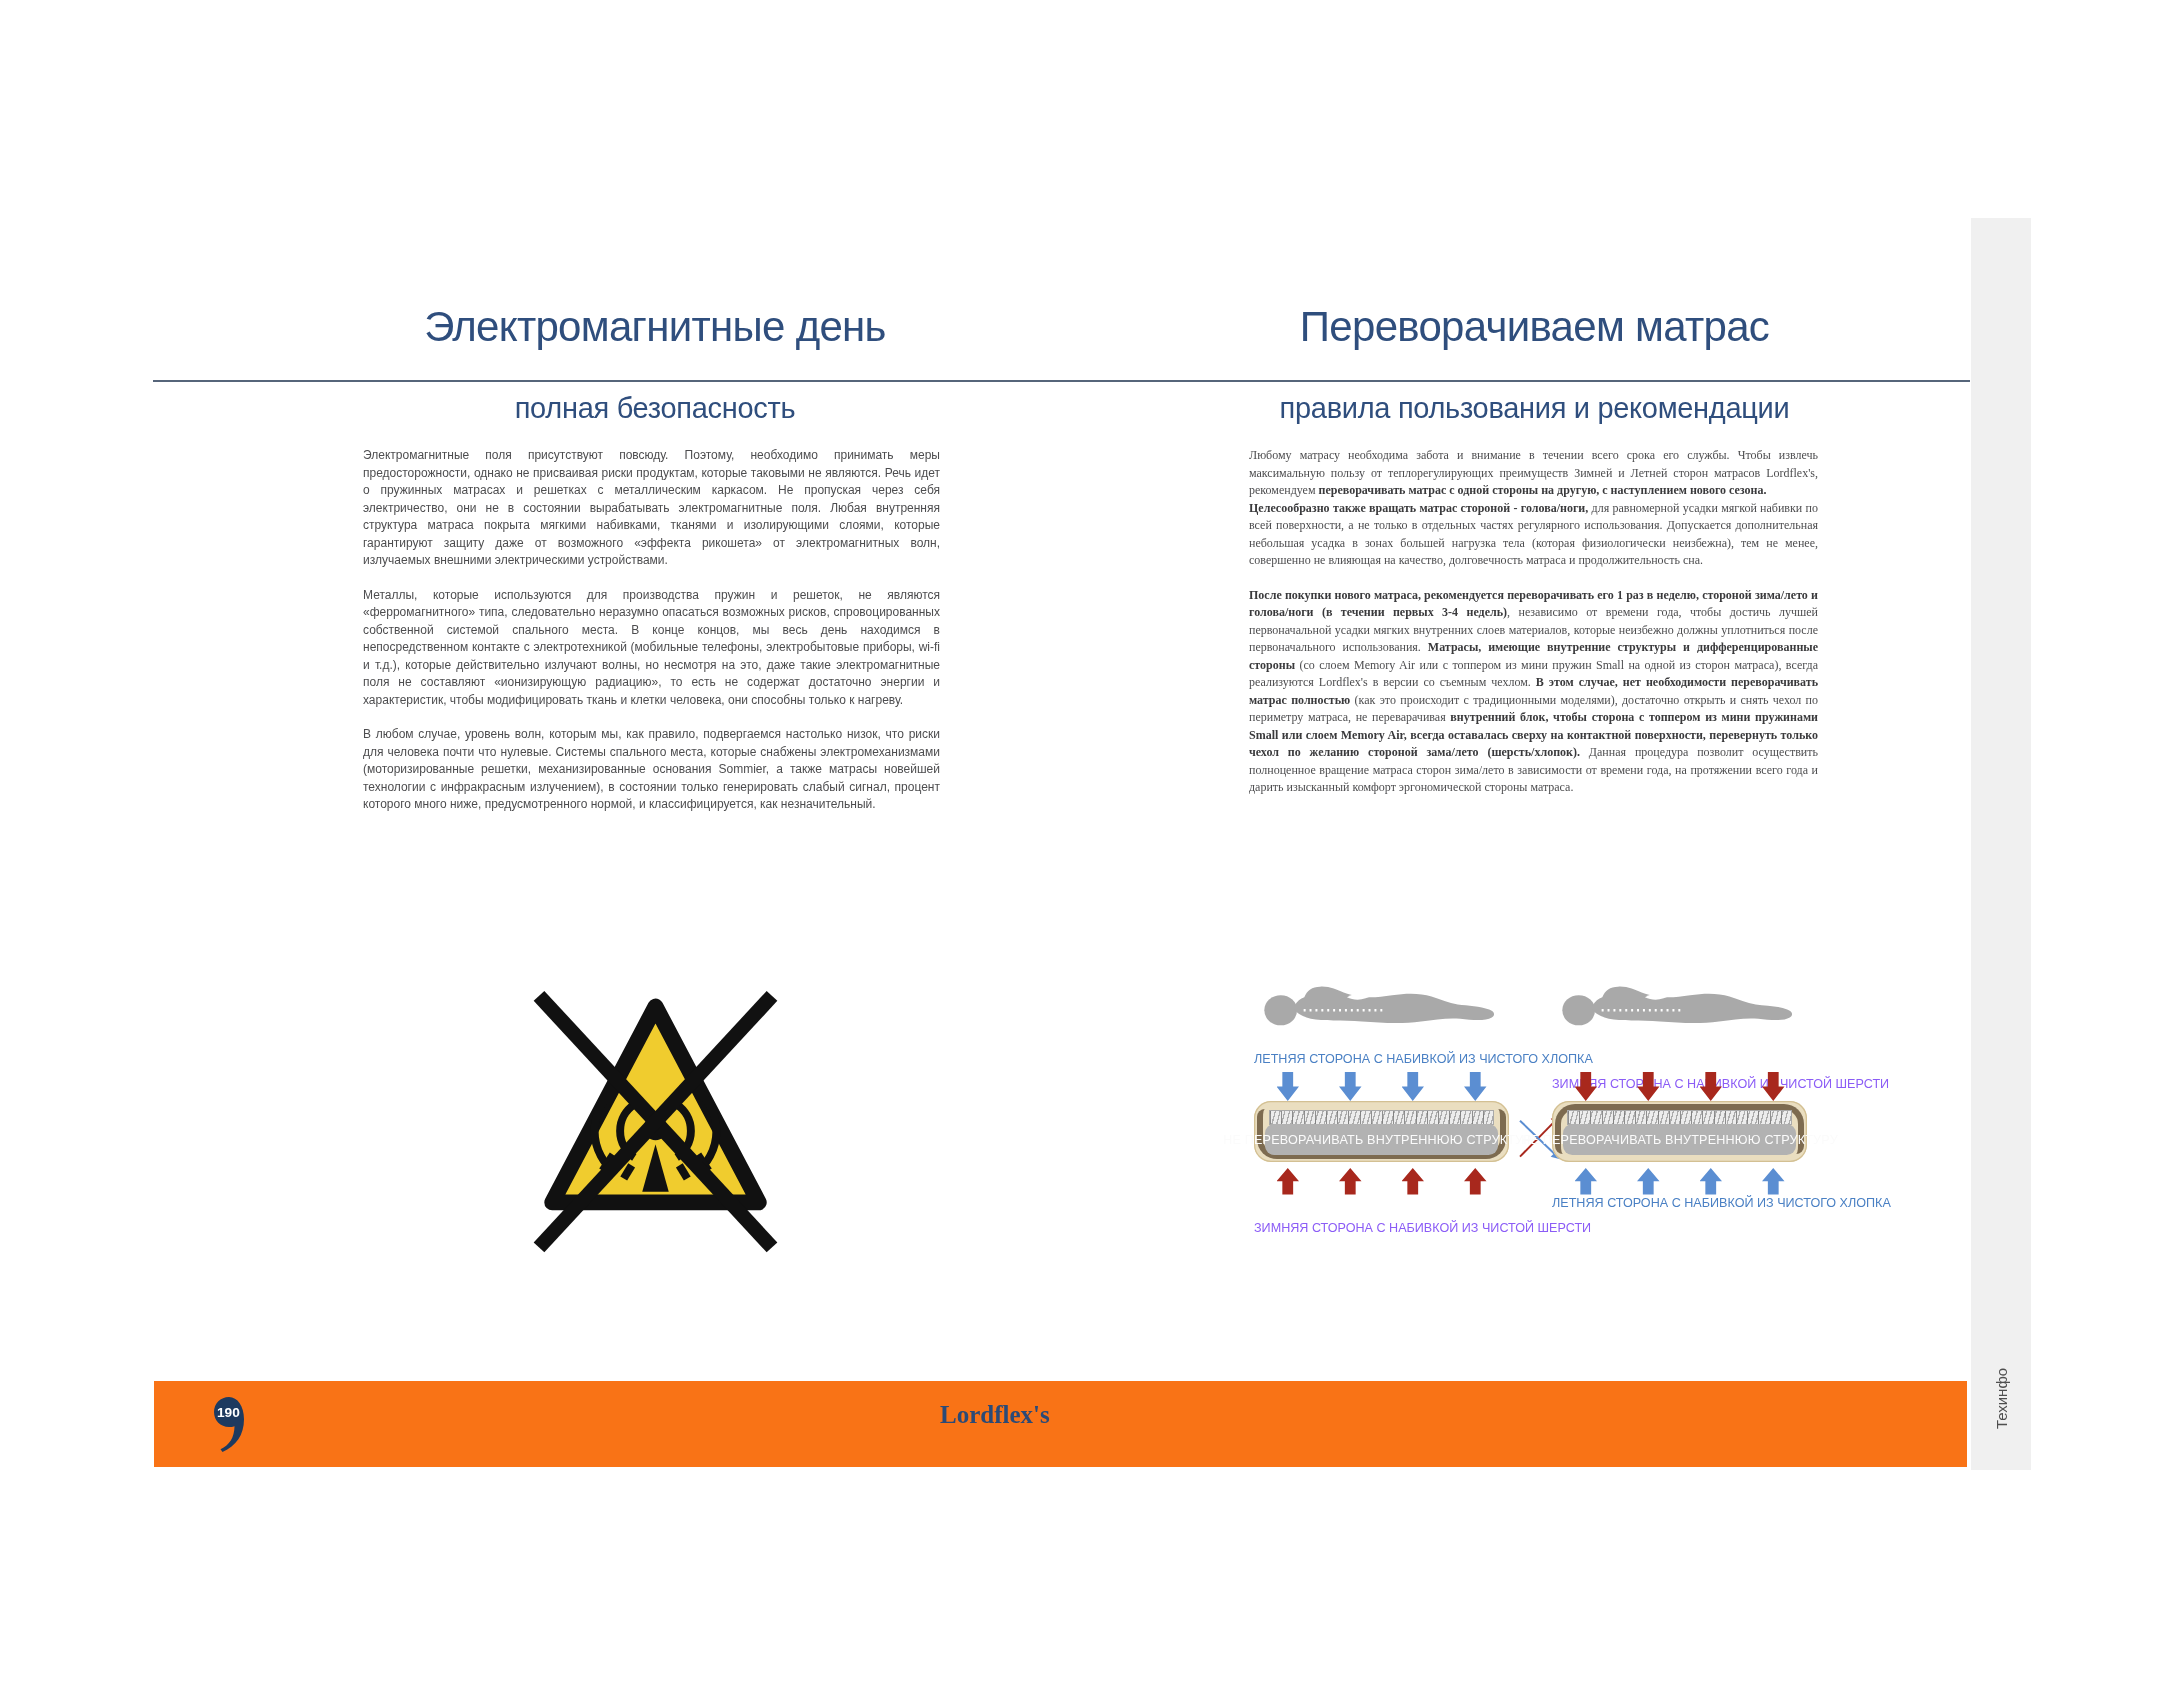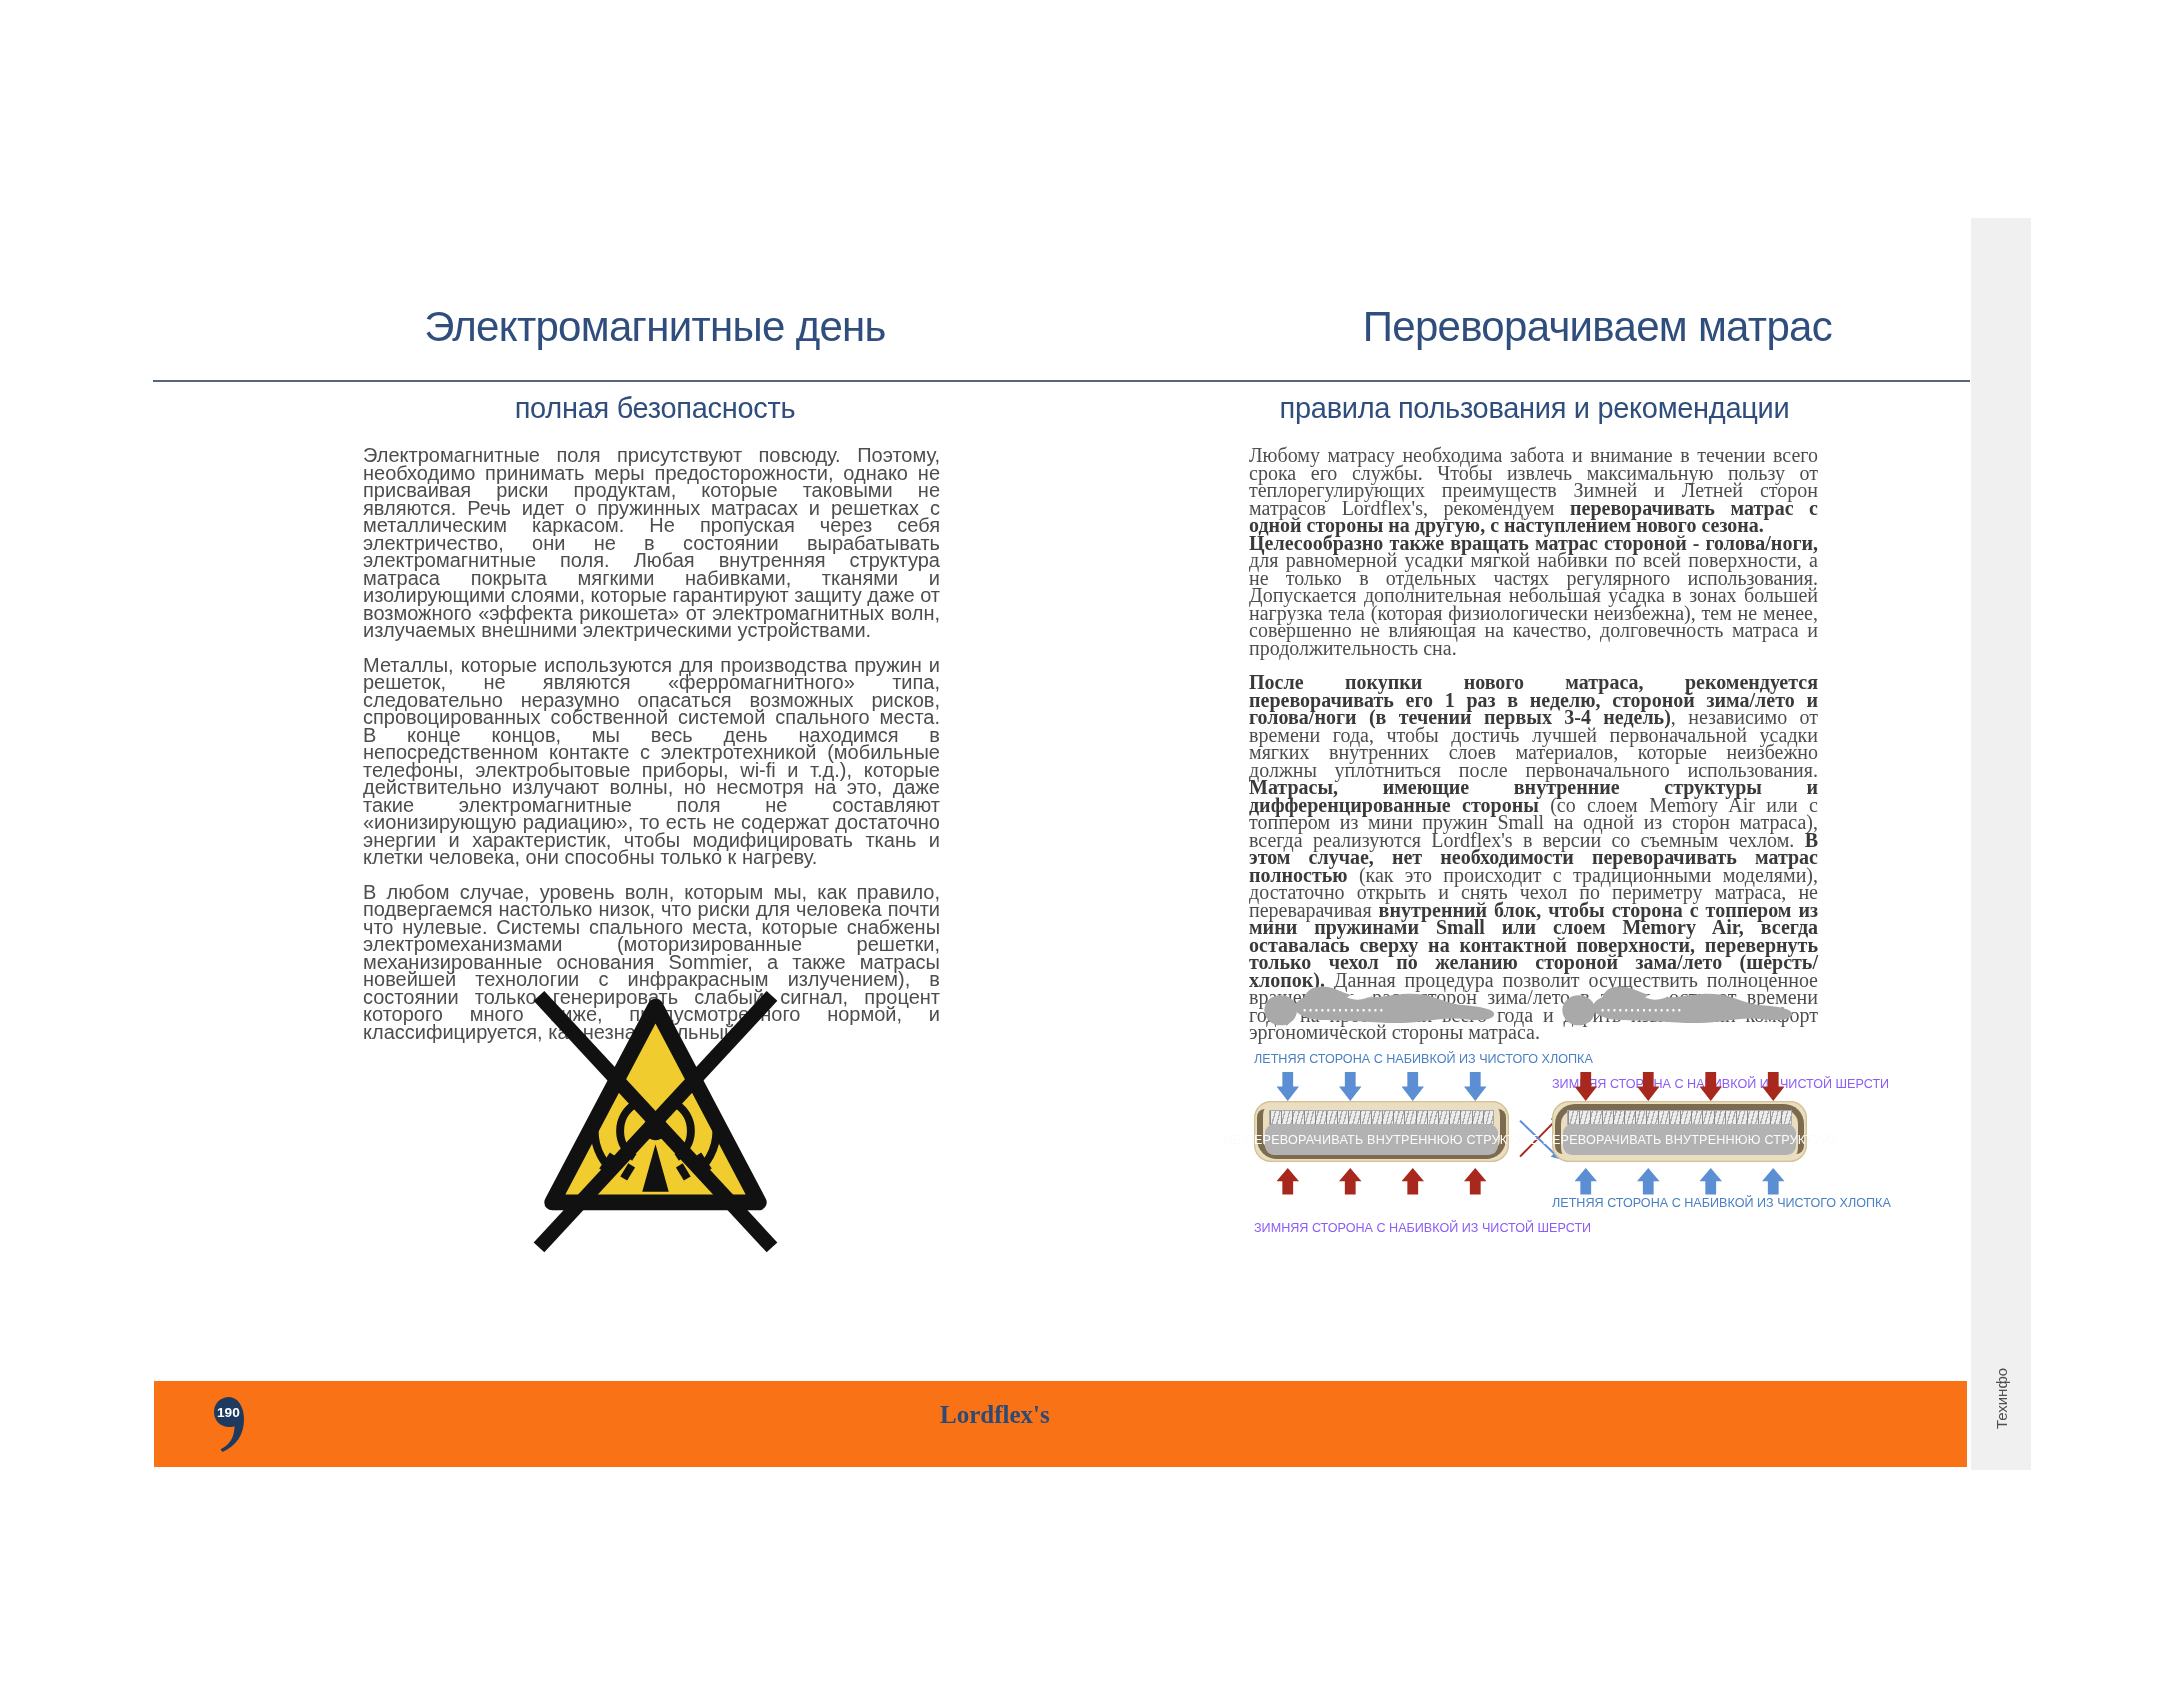--- a/index.html
+++ b/index.html
@@ -4,21 +4,21 @@
 <style>
   html,body{margin:0;padding:0;background:#ffffff;}
   .page{position:relative;width:2183px;height:1687px;background:#fff;overflow:hidden;
         font-family:"Liberation Sans",sans-serif;}
   .abs{position:absolute;}
   
   .rule{position:absolute;left:153px;top:380px;width:1817px;height:2px;background:#56657a;}
   .title{position:absolute;font-size:42px;font-weight:400;color:#2f4e7d;text-align:center;letter-spacing:-0.7px;}
   .subtitle{position:absolute;font-size:29px;font-weight:400;color:#2f4e7d;text-align:center;letter-spacing:-0.3px;}
   
-  .col{position:absolute;width:577px;font-size:20px;line-height:17.5px;color:#4d4d4f;text-align:justify;}
+  .col{position:absolute;width:577px;font-size:12px;line-height:17.5px;color:#4d4d4f;text-align:justify;}
   .col p{margin:0 0 17px 0;}
   .col .group{margin:0 8px 17px 0;font-family:Liberation Serif, serif;}
   .col .group p{margin:0;}
   .col b{color:#3a3a3c;}
   
   .diagram{position:absolute;width:255px;height:233px;}
   .sil{position:absolute;left:9.3px;top:0;width:236px;height:48px;}
   .dlabel{position:absolute;width:100%;text-align:center;font-size:12.6px;white-space:nowrap;letter-spacing:0;}
   .lbl-blue{color:#4a80c4;}
   .lbl-red{color:#8b5cf6;margin-top:25px;}
@@ -49,21 +49,21 @@
   .tab{position:absolute;left:1971px;top:218px;width:60px;height:1252px;background:#f0f0f0;}
   .tab span{position:absolute;bottom:63px;left:50%;transform:translateX(-50%) rotate(-90deg);
         font-size:15px;color:#4f4f4f;white-space:nowrap;}
 </style>
 </head>
 <body>
 
 <div class="page">
 
   <div class="title" style="left:291px;top:303px;width:728px;">Электромагнитные день</div>
-  <div class="title" style="left:1237px;top:303px;width:595px;text-align:right;">Переворачиваем матрас</div>
+  <div class="title" style="left:1237px;top:303px;width:595px;">Переворачиваем матрас</div>
   <div class="rule"></div>
   <div class="subtitle" style="left:291px;top:392px;width:728px;">полная безопасность</div>
   <div class="subtitle" style="left:1237px;top:392px;width:595px;">правила пользования и рекомендации</div>
 
   <div class="col" style="left:363px;top:447px;">
       <p>Электромагнитные поля присутствуют повсюду. Поэтому, необходимо принимать меры предосторожности, однако не присваивая риски продуктам, которые таковыми не являются. Речь идет о пружинных матрасах и решетках с металлическим каркасом. Не пропуская через себя электричество, они не в состоянии вырабатывать электромагнитные поля. Любая внутренняя структура матраса покрыта мягкими набивками, тканями и изолирующими слоями, которые гарантируют защиту даже от возможного «эффекта рикошета» от электромагнитных волн, излучаемых внешними электрическими устройствами.</p>
       <p>Металлы, которые используются для производства пружин и решеток, не являются «ферромагнитного» типа, следовательно неразумно опасаться возможных рисков, спровоцированных собственной системой спального места. В конце концов, мы весь день находимся в непосредственном контакте с электротехникой (мобильные телефоны, электробытовые приборы, wi-fi и т.д.), которые действительно излучают волны, но несмотря на это, даже такие электромагнитные поля не составляют «ионизирующую радиацию», то есть не содержат достаточно энергии и характеристик, чтобы модифицировать ткань и клетки человека, они способны только к нагреву.</p>
       <p>В любом случае, уровень волн, которым мы, как правило, подвергаемся настолько низок, что риски для человека почти что нулевые. Системы спального места, которые снабжены электромеханизмами (моторизированные решетки, механизированные основания Sommier, а также матрасы новейшей технологии с инфракрасным излучением), в состоянии только генерировать слабый сигнал, процент которого много ниже, предусмотренного нормой, и классифицируется, как незначительный.</p>
     </div>
 

